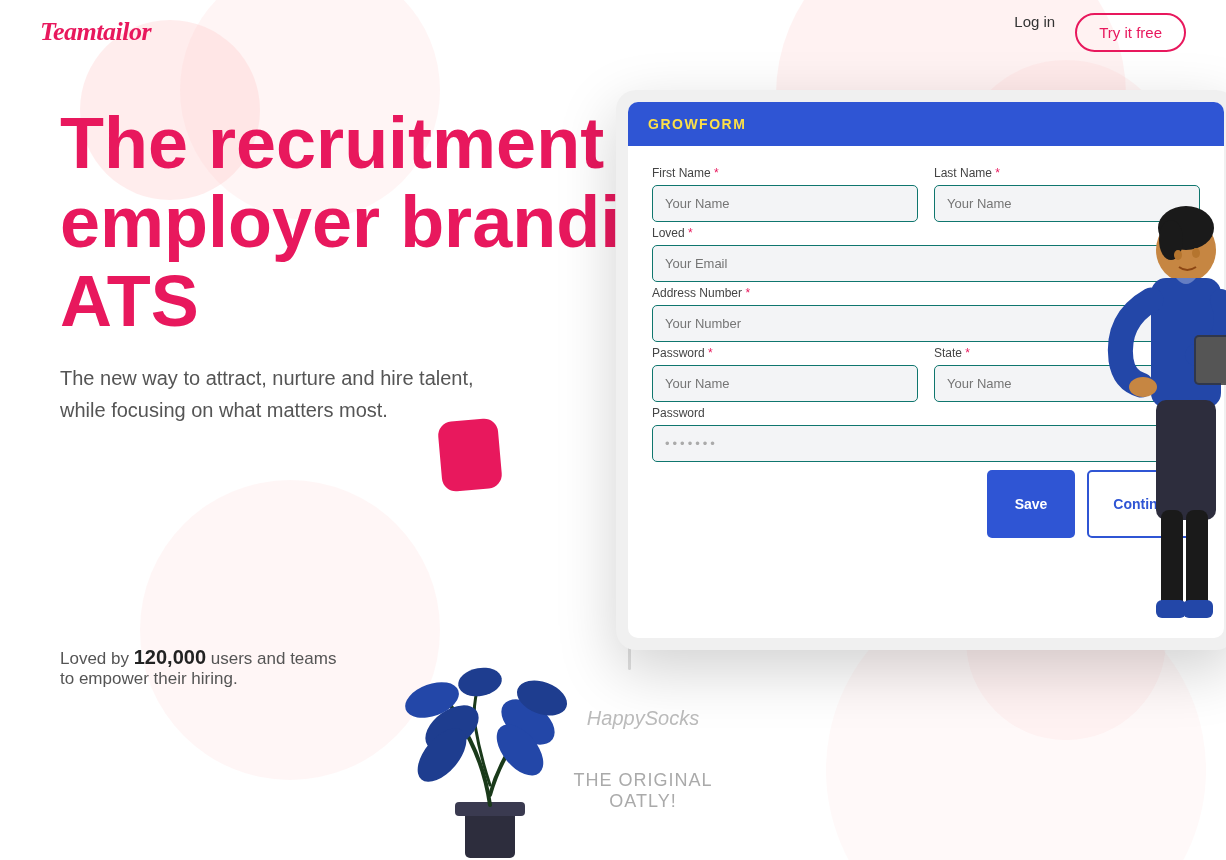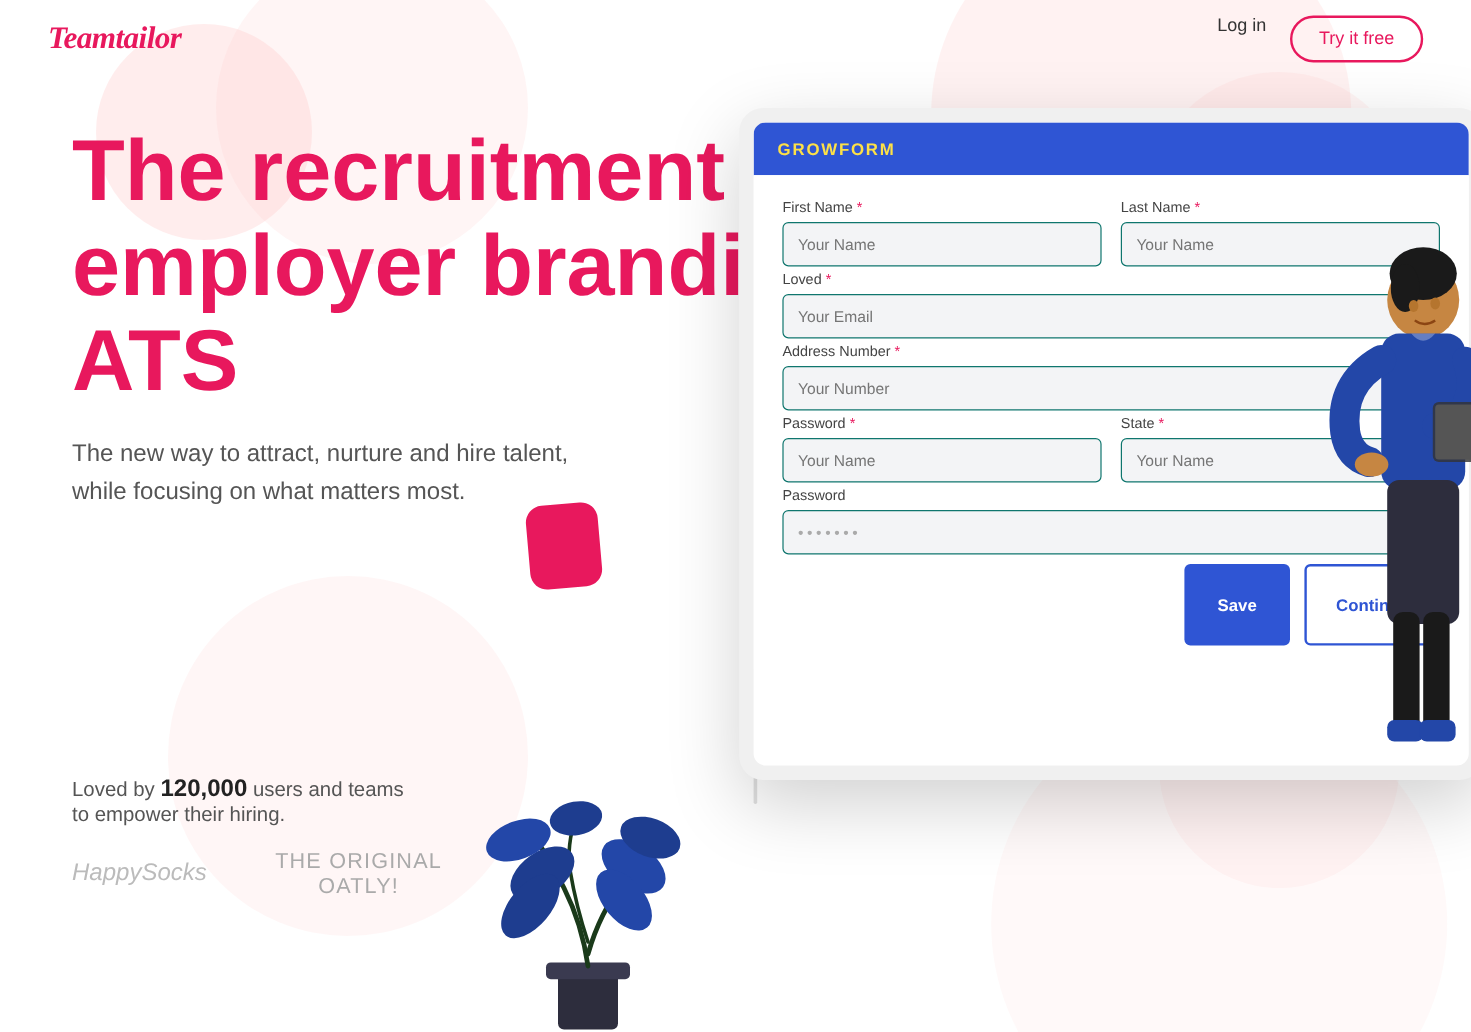--- a/index.html
+++ b/index.html
@@ -43,21 +43,21 @@
       color: #555; font-size: 20px; margin-top: 20px; line-height: 1.6;
       max-width: 460px;
     }
 
     .loved-row {
       margin-top: 220px; font-size: 17px; color: #555;
     }
     .loved-row strong { color: #222; font-size: 20px; font-weight: 800; }
 
     
-    .brand-row { display: flex; align-items: center; gap: 57px; margin-top: 14px; }
+    .brand-row { display: flex; align-items: center; gap: 40px; margin-top: 14px; flex-direction: column; }
     .brand-logo { font-style: italic; font-size: 20px; color: #bbb; font-weight: 300; }
     .brand-logo2 { font-size: 18px; color: #aaa; text-align: center; letter-spacing: 1px; }
 
     
     .form-mockup-wrapper {
       position: absolute;
       top: 90px;
       right: -10px;
       width: 680px;
       height: 600px;

